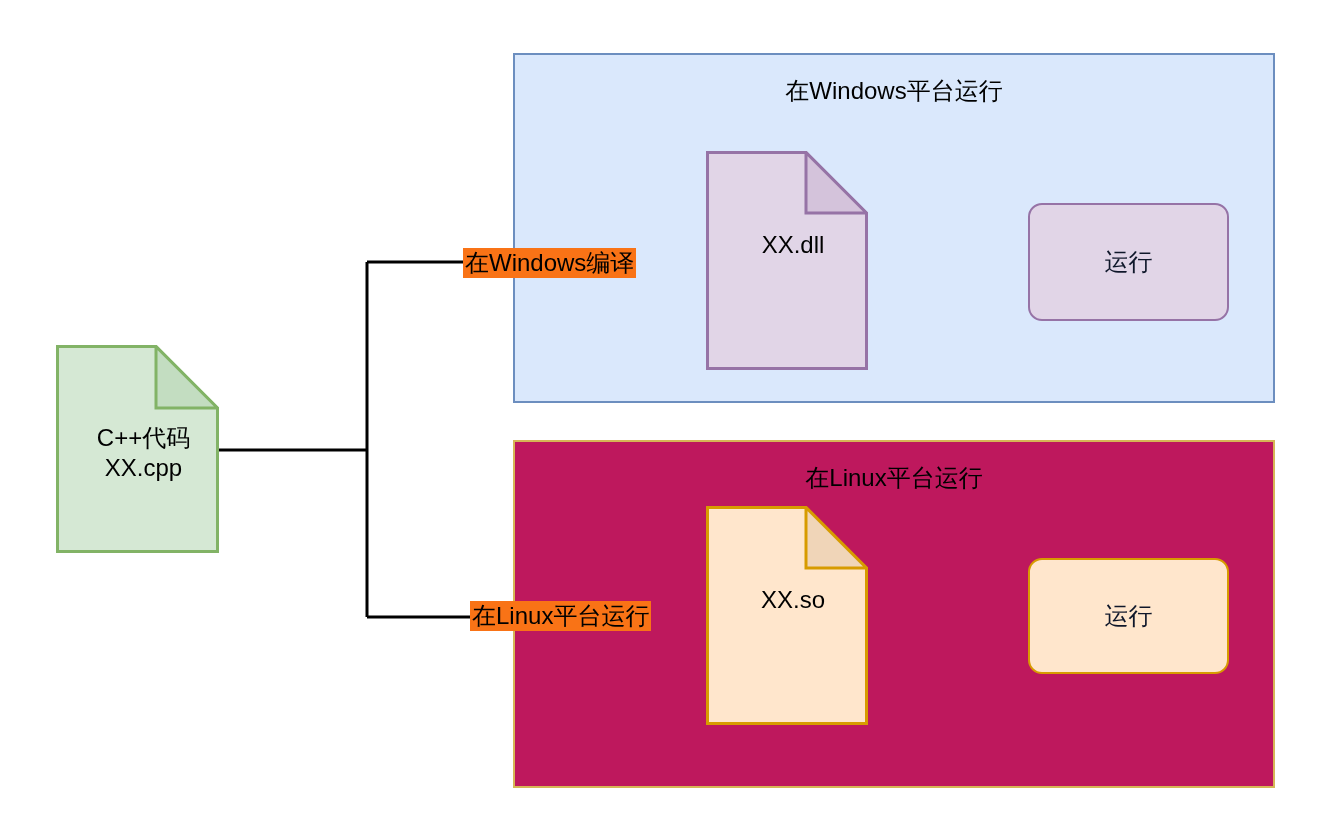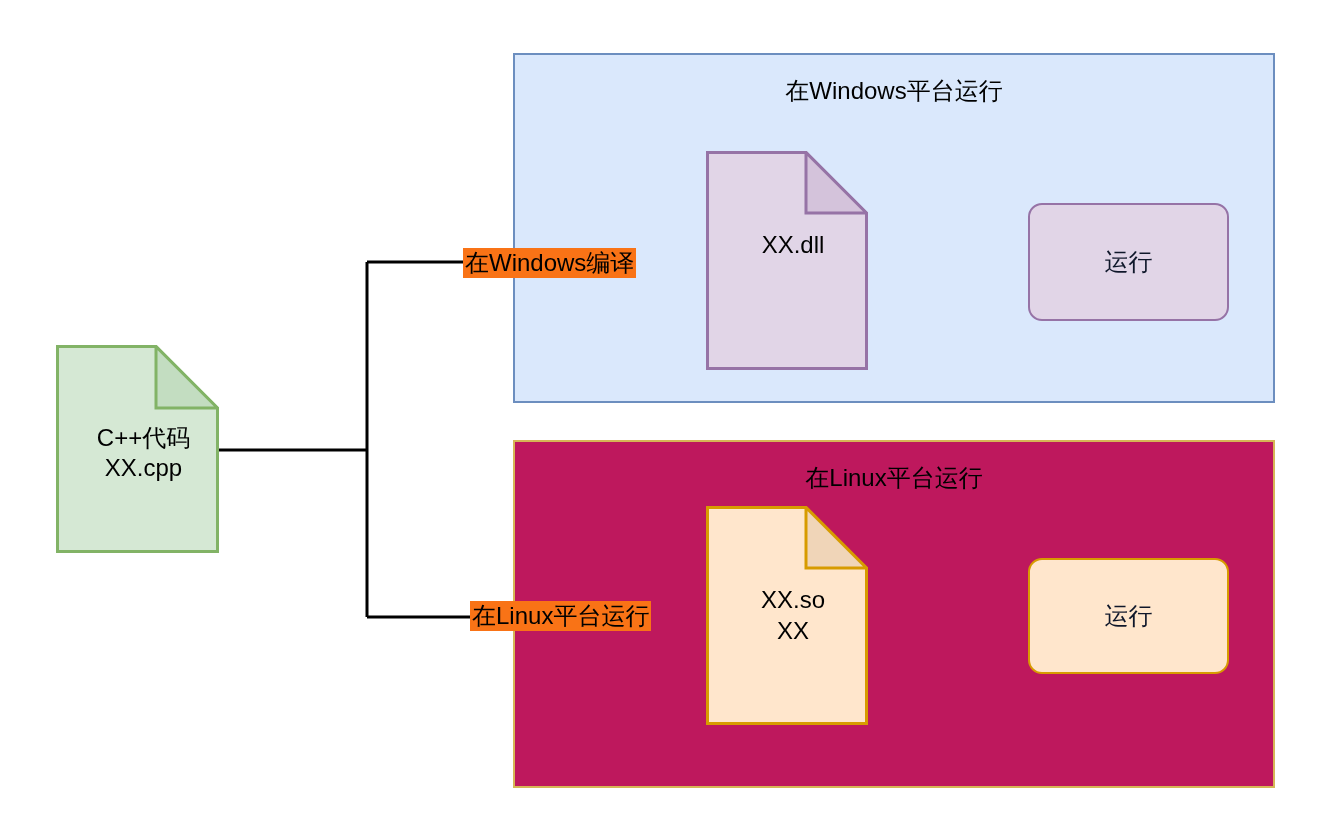--- a/index.html
+++ b/index.html
@@ -159,21 +159,20 @@
     </svg>
     <div class="doc-label">XX.dll</div>
   </div>
 
   <div class="doc-node" id="linux-doc">
     <svg width="162" height="219" viewBox="0 0 162 219">
       <path d="M1.5,1.5 L100,1.5 L160.5,62 L160.5,217.5 L1.5,217.5 Z" fill="#ffe6cc" stroke="#d79b00" stroke-width="3" stroke-linejoin="miter"></path>
       <path d="M100,1.5 L160.5,62 L100,62 Z" fill="#f0d5b8" stroke="#d79b00" stroke-width="3" stroke-linejoin="miter"></path>
     </svg>
     <div class="doc-label">XX.so</div>
-    <div class="doc-label" style="top:110px;">XX</div>
   </div>
 
   <div class="run-box" id="win-run">
     <span>运行</span>
   </div>
 
   <div class="run-box" id="linux-run">
     <span>运行</span>
   </div>
 

